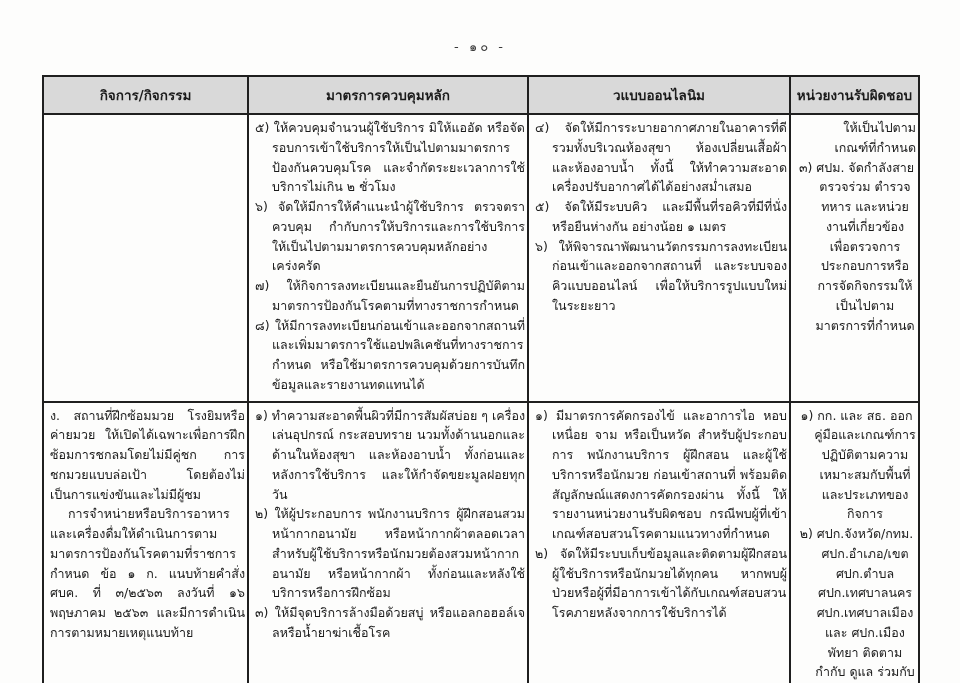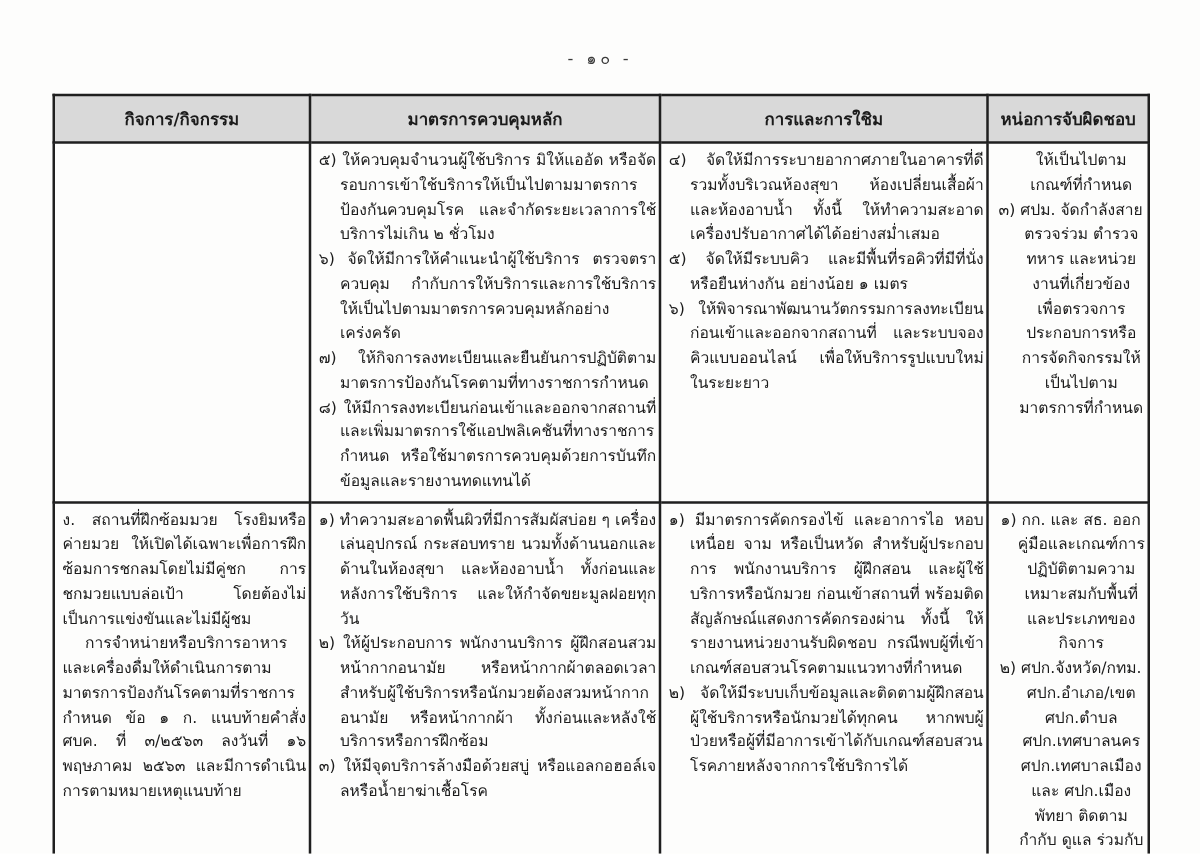--- a/index.html
+++ b/index.html
@@ -58,21 +58,21 @@
   
   .item{
     padding-left:17px;
     text-indent:-17px;
     text-align:justify;
   }
   td.col-agency .item{text-align:center;}
   
   .cont{
     padding-left:17px;
-    text-align:center;
+    text-align:right;
   }
   .para{text-align:justify;}
   .para-indent{
     text-align:justify;
     text-indent:18px;
   }
 </style>
 </head>
 <body>
 
@@ -84,22 +84,22 @@
     <colgroup>
       <col style="width:205px">
       <col style="width:280px">
       <col style="width:262px">
       <col style="width:129px">
     </colgroup>
     <thead>
       <tr>
         <th>กิจการ/กิจกรรม</th>
         <th>มาตรการควบคุมหลัก</th>
-        <th>การและการใชิม</th>
-        <th>หน่อการจับผิดชอบ</th>
+        <th>วแบบออนไลนิม</th>
+        <th>หน่วยงานรับผิดชอบ</th>
       </tr>
     </thead>
     <tbody>
       <tr class="row-1">
         <td class="col-activity"></td>
         <td class="col-main">
           <div class="item">๕) ให้ควบคุมจำนวนผู้ใช้บริการ มิให้แออัด หรือจัดรอบการเข้าใช้บริการให้เป็นไปตามมาตรการป้องกันควบคุมโรค และจำกัดระยะเวลาการใช้บริการไม่เกิน ๒ ชั่วโมง</div>
           <div class="item">๖) จัดให้มีการให้คำแนะนำผู้ใช้บริการ ตรวจตราควบคุม กำกับการให้บริการและการใช้บริการให้เป็นไปตามมาตรการควบคุมหลักอย่างเคร่งครัด</div>
           <div class="item">๗) ให้กิจการลงทะเบียนและยืนยันการปฏิบัติตามมาตรการป้องกันโรคตามที่ทางราชการกำหนด</div>
           <div class="item">๘) ให้มีการลงทะเบียนก่อนเข้าและออกจากสถานที่ และเพิ่มมาตรการใช้แอปพลิเคชันที่ทางราชการกำหนด หรือใช้มาตรการควบคุมด้วยการบันทึกข้อมูลและรายงานทดแทนได้</div>

